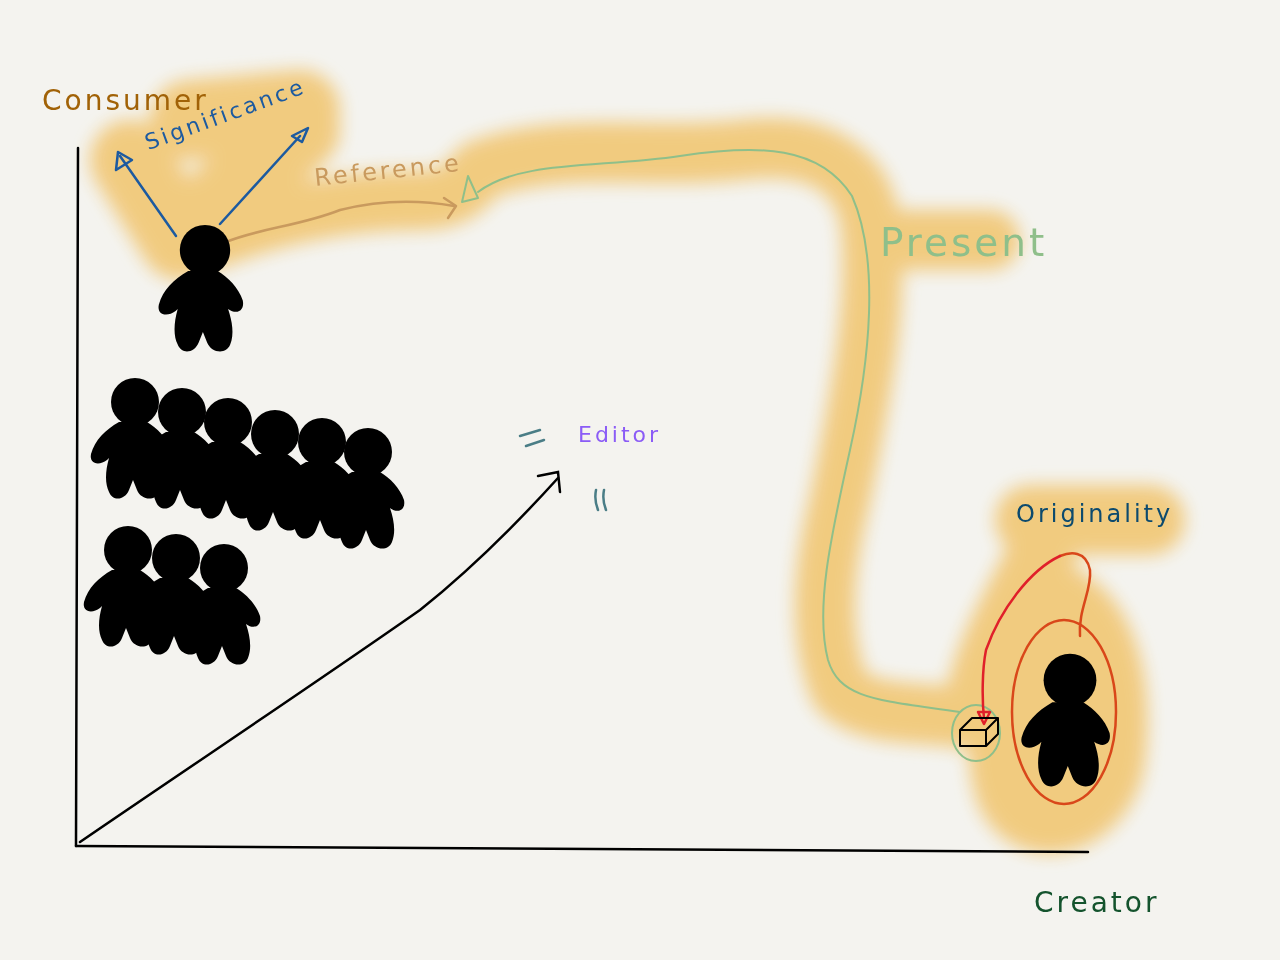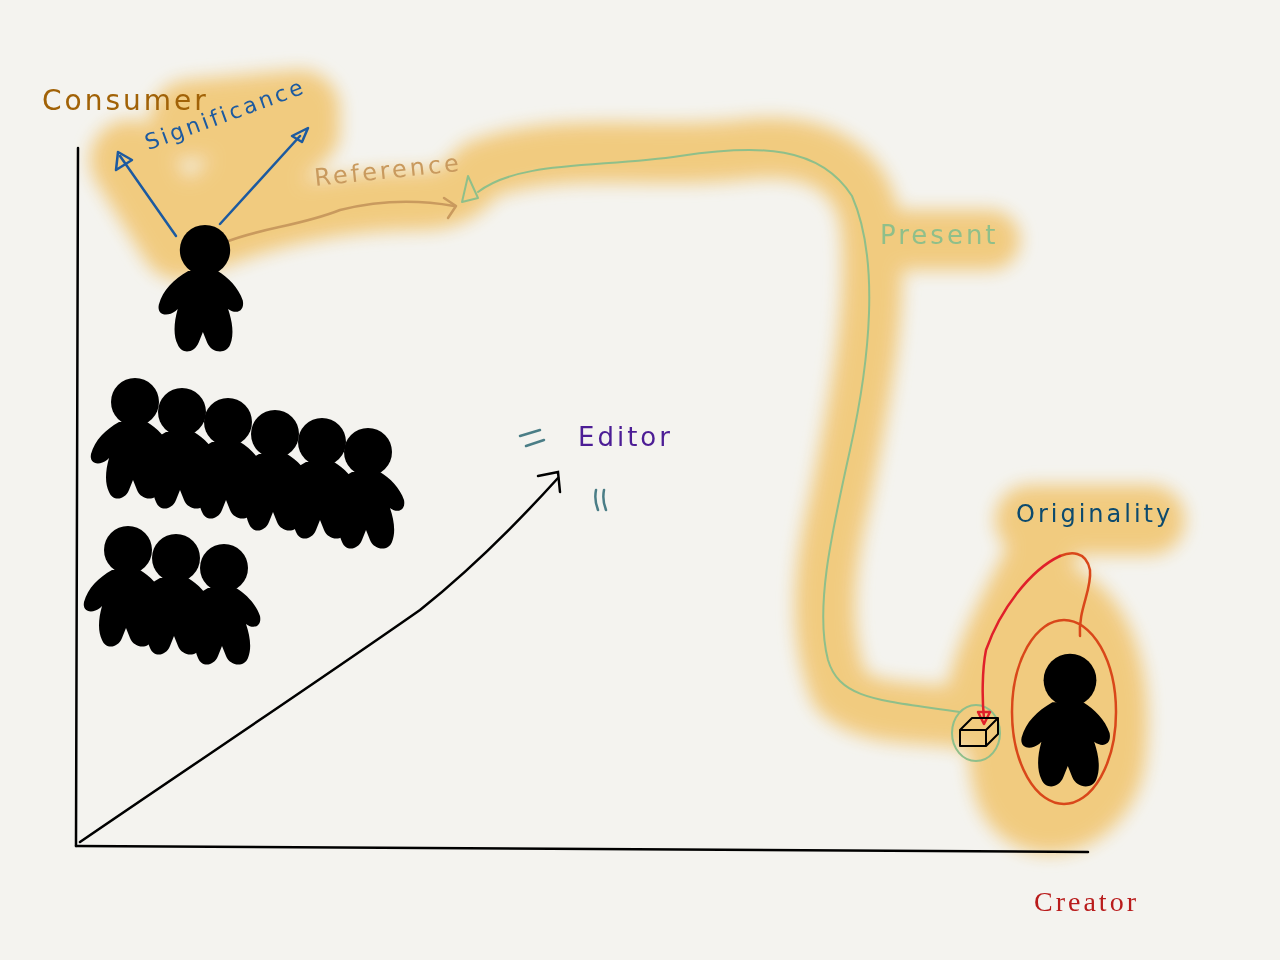--- a/index.html
+++ b/index.html
@@ -90,19 +90,19 @@
       <use href="#person" transform="translate(368,490)"></use>
       <use href="#person" transform="translate(128,588)"></use>
       <use href="#person" transform="translate(176,596)"></use>
       <use href="#person" transform="translate(224,606)"></use>
     </g>
     <use href="#person" transform="translate(1070,722) scale(1.1)"></use>
   </g>
 </svg>
 
 <div class="label hand" style="left:42px; top:84px; font-size:28px; color:#a16207;">Consumer</div>
-<div class="label hand" style="left:1034px; top:886px; font-size:28px; color:#b91c1c;font-family:Liberation Serif, serif;">Creator</div>
+<div class="label hand" style="left:1034px; top:886px; font-size:28px; color:#14532d;">Creator</div>
 
 <div class="label hand" style="left:150px; top:130px; font-size:22px; color:#1c5aa0; transform:rotate(-20deg); transform-origin:left bottom;">Significance</div>
 <div class="label hand" style="left:316px; top:164px; font-size:24px; color:#c99a5e; transform:rotate(-6deg); transform-origin:left bottom;">Reference</div>
-<div class="label hand" style="left:880px; top:220px; font-size:26px; color:#8fbf8a;">Present</div>
-<div class="label hand" style="left:578px; top:422px; font-size:26px; color:#4c1d95;">Editor</div>
+<div class="label hand" style="left:880px; top:220px; font-size:39px; color:#8fbf8a;">Present</div>
+<div class="label hand" style="left:578px; top:422px; font-size:22px; color:#8b5cf6;">Editor</div>
 <div class="label hand" style="left:1016px; top:500px; font-size:24px; color:#0c4a6e;">Originality</div>
 
 </body></html>

